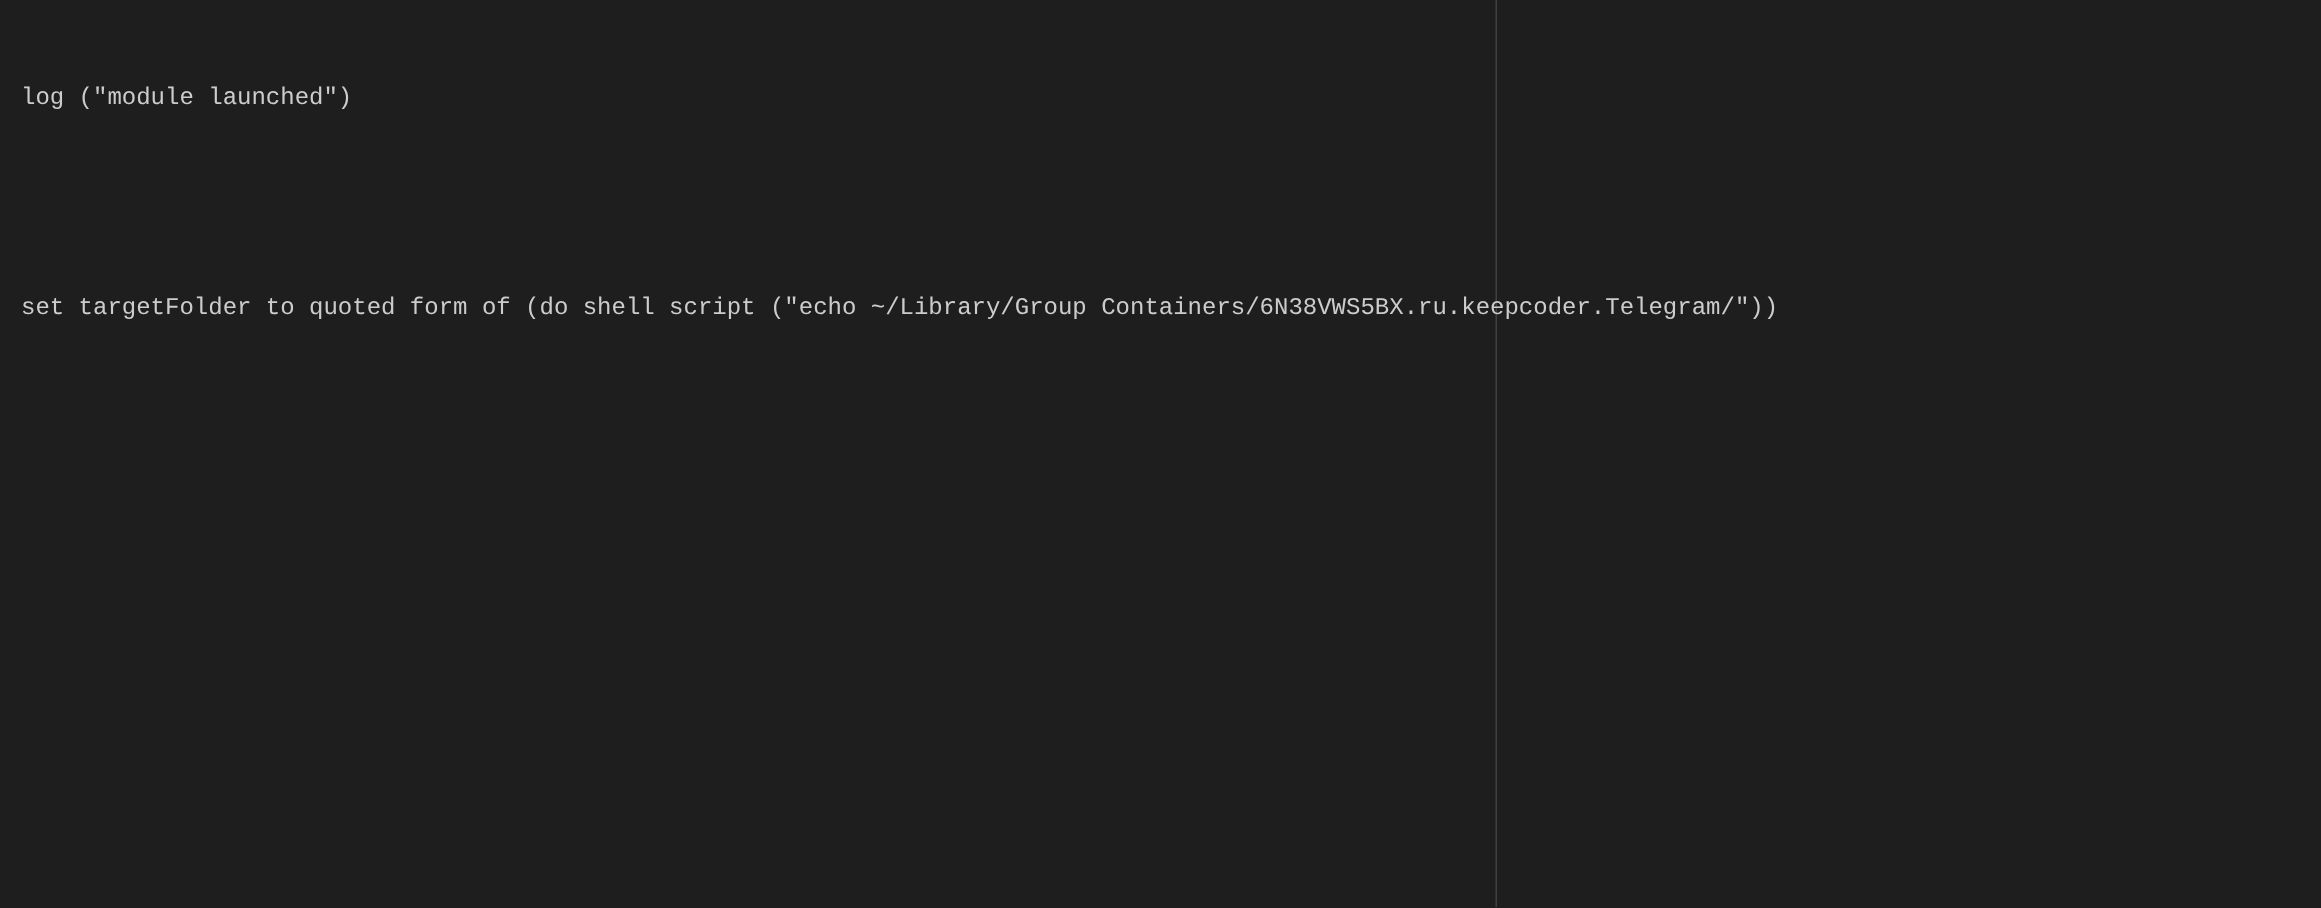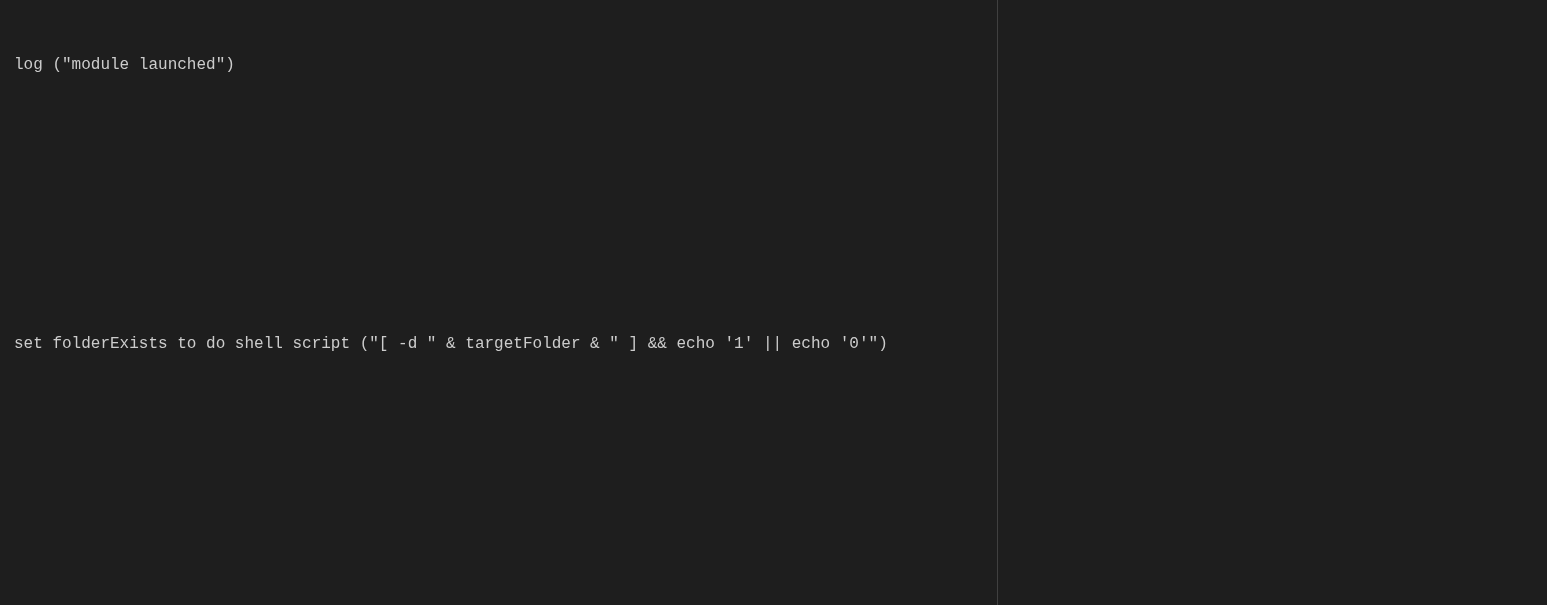--- a/index.html
+++ b/index.html
@@ -38,23 +38,23 @@
     }
   </style>
 </head>
 <body>
 
 <div class="vertical-line"></div>
 
 <div class="code-container">
   <div class="line">log ("module launched")</div>
   <div class="line"></div>
+  <div class="line">set targetFolder to quoted form of (do shell script ("echo ~/Library/Group Containers/6N38VWS5BX.ru.keepcoder.Telegram/"))</div>
   <div class="line"></div>
   <div class="line"></div>
-  <div class="line">set folderExists to do shell script ("[ -d " &amp; targetFolder &amp; " ] &amp;&amp; echo '1' || echo '0'")</div>
   <div class="line"></div>
   
   
   
   
   
   
   
   
   

